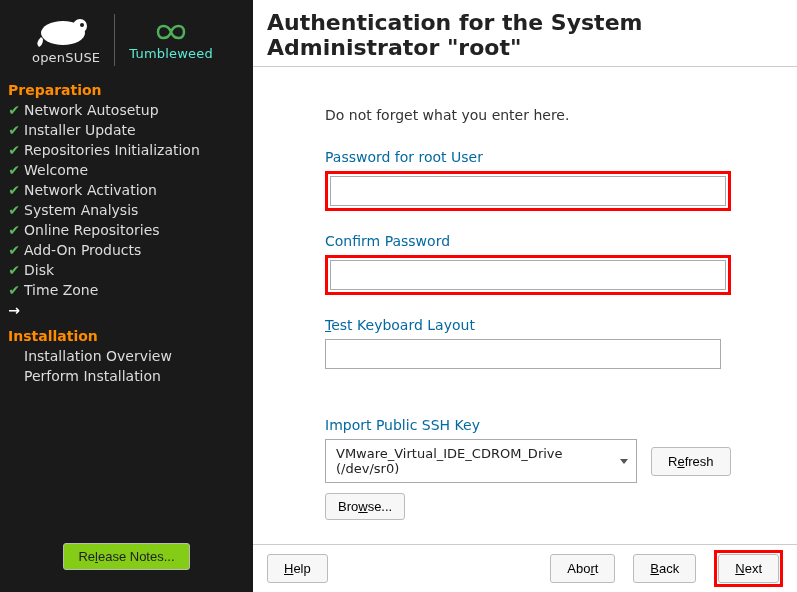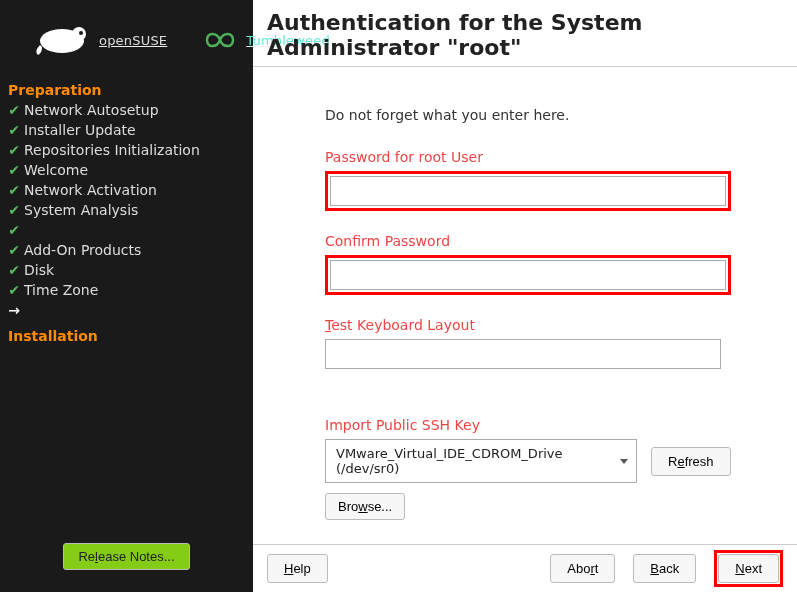--- a/index.html
+++ b/index.html
@@ -13,21 +13,21 @@
       color: #222;
     }
     .sidebar {
       width: 253px; height: 100%;
       background: #1a1a1a;
       color: #eee;
       display: flex; flex-direction: column;
       padding: 8px;
     }
     .logo-row { display: flex; align-items: center; gap: 14px; padding: 6px 18px 12px 24px;}
-    .logo-col { display: flex; flex-direction: row; align-items: center; gap: 1px; text-decoration: underline;}
+    .logo-col { display: flex; flex-direction: column; align-items: center; gap: 1px;}
     .logo-divider { width: 1px; height: 52px; background: #5a5a5a;}
     .opensuse-mark svg { display:block; }
     .infinity-mark svg { display:block; }
     .logo-text { font-size: 13px; color: #ddd; letter-spacing: .2px;}
     .logo-text.green { color: #5eead4;}
     .section-title { color: #ff8c00; font-weight: bold; font-size: 14px; margin-top: 4px; margin-bottom: 2px; }
     .nav { list-style: none; margin: 0 0 4px 0; padding: 0;}
     .nav li { padding: 1px 0 1px 0; font-size: 14px; line-height: 18px; display: flex; align-items: center; gap: 4px;}
     .nav li .tick { color: #5cb85c; font-weight: bold; width: 12px; display:inline-block; text-align:center;}
     .nav li .arrow { color: #fff; font-weight: bold; width: 12px; display:inline-block; text-align:center;}
@@ -40,21 +40,21 @@
       margin-bottom: 14px;
       background: #84cc16; color:#222; border:1px solid #bbb;
       border-radius: 3px; padding: 5px 14px; font-size: 13px;
       cursor: pointer;
     }
     .main { flex:1; display:flex; flex-direction: column; height:100%;}
     .title-bar { padding: 10px 14px 6px 14px; border-bottom: 1px solid #ccc;}
     .title-bar h1 { font-size: 22px; font-weight: bold; color:#222;}
     .content { flex:1; padding: 40px 0 0 72px; overflow:auto;}
     .field-block { margin-bottom: 22px; }
-    .field-label { font-size: 14px; color:#ef4444; margin-bottom: 6px; display:block;}
+    .field-label { font-size: 14px; color:#0369a1; margin-bottom: 6px; display:block;}
     .hint { font-size: 14px; color:#333; margin-bottom: 26px;}
     .text-input {
       width: 396px; height: 30px;
       border: 1px solid #aaa;
       padding: 4px 6px; font-size: 13px;
       background: #fff;
     }
     .highlight-wrap {
       display:inline-block;
       border: 3px solid #ff0000;
@@ -133,39 +133,50 @@
     <li>
         <span class="tick">✔</span>
         <span class="label">Network Activation</span>
       </li>
     <li>
         <span class="tick">✔</span>
         <span class="label">System Analysis</span>
       </li>
     <li>
         <span class="tick">✔</span>
+        <span class="label">Online Repositories</span>
       </li>
     <li>
         <span class="tick">✔</span>
         <span class="label">Add-On Products</span>
       </li>
     <li>
         <span class="tick">✔</span>
         <span class="label">Disk</span>
       </li>
     <li>
         <span class="tick">✔</span>
         <span class="label">Time Zone</span>
       </li>
     <li class="active">
         <span class="arrow">→</span>
       </li>
   </ul>
 
   <div class="section-title">Installation</div>
+  <ul class="nav">
+    <li>
+        <span class="blank"></span>
+        <span class="label">Installation Overview</span>
+      </li>
+    <li>
+        <span class="blank"></span>
+        <span class="label">Perform Installation</span>
+      </li>
+  </ul>
 
   <div class="sidebar-spacer"></div>
   <button class="release-btn"><span>Re<span class="mnemonic">l</span>ease Notes...</span></button>
 </div>
 
 <div class="main">
   <div class="title-bar">
     <h1>Authentication for the System Administrator "root"</h1>
   </div>
 

